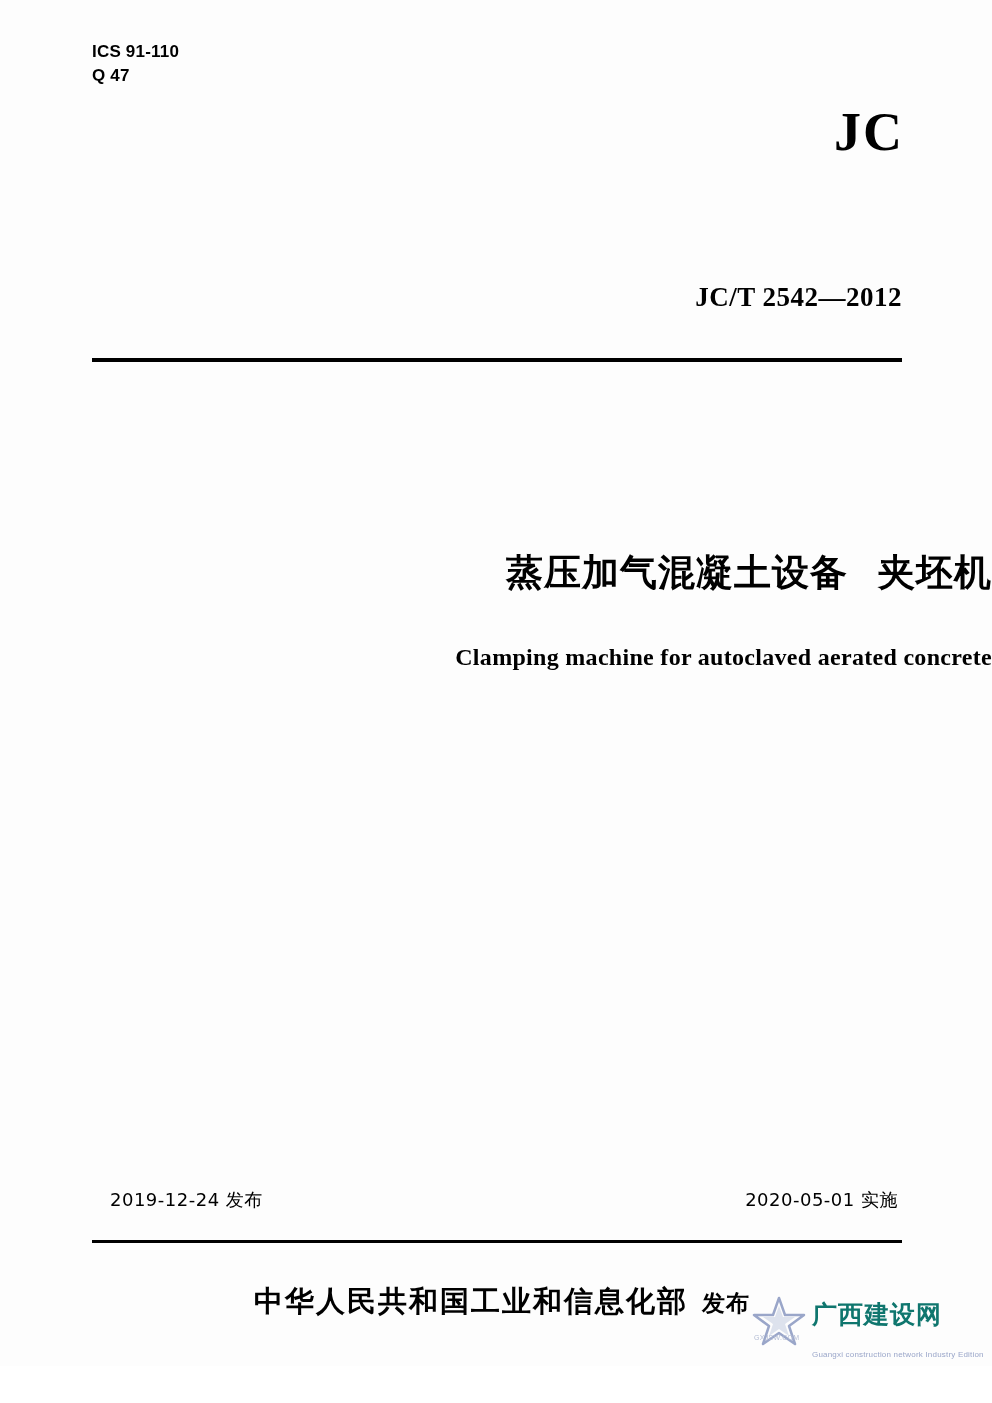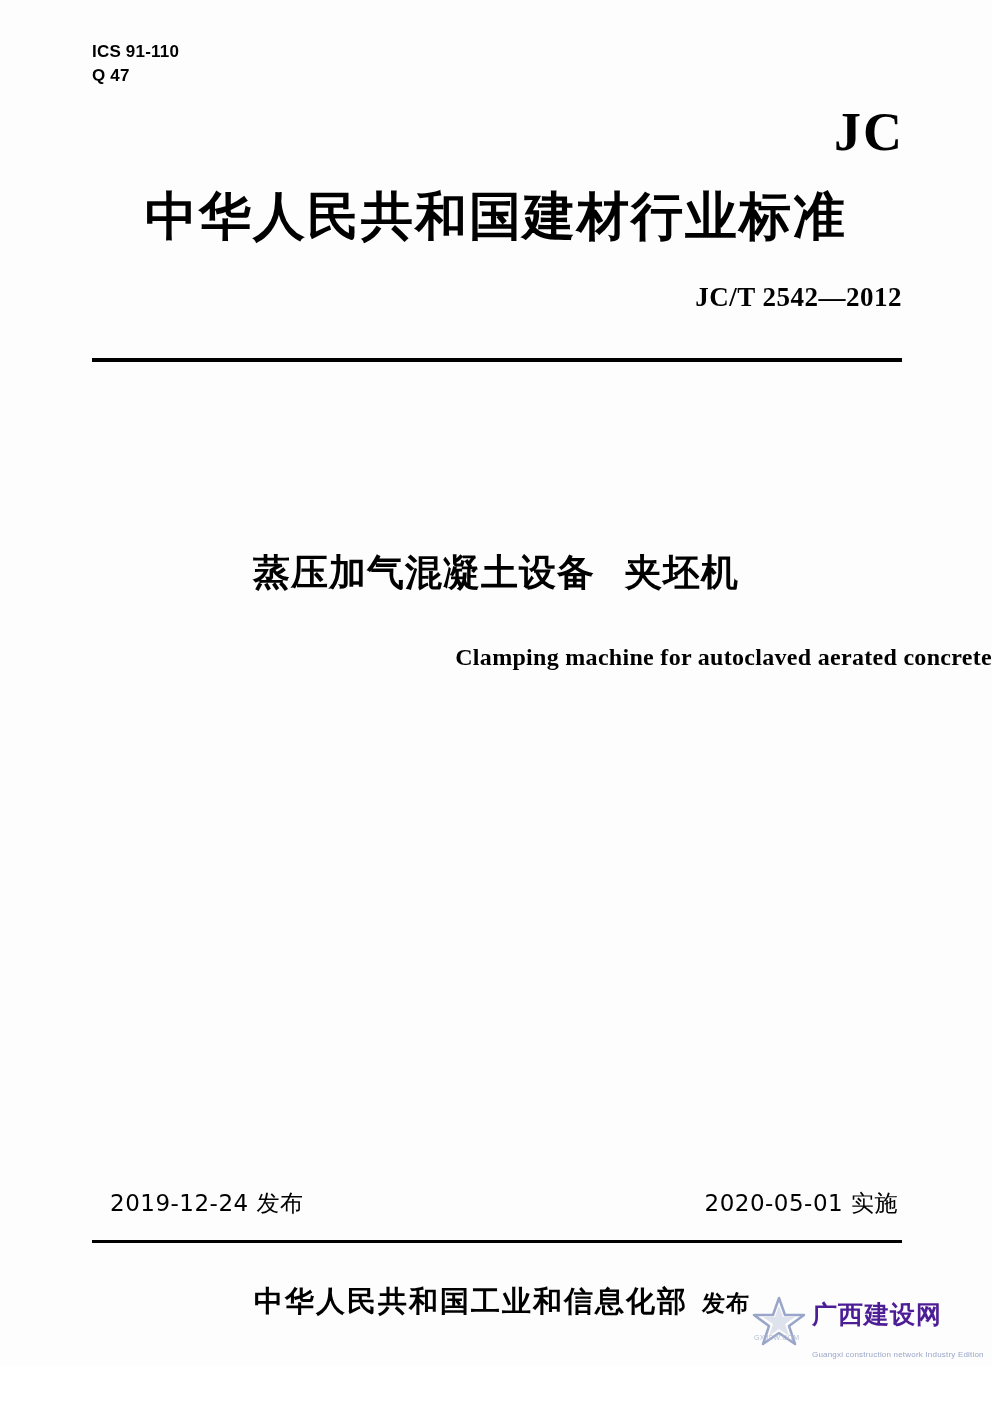--- a/index.html
+++ b/index.html
@@ -82,21 +82,21 @@
     top: 358px;
     height: 4px;
     background: #000;
   }
 
   
   .doc-title-cn {
     position: absolute;
     left: 0; right: 0;
     top: 548px;
-    text-align: center;
+    text-align: right;
     font-family: "DejaVu Sans", sans-serif;
     font-weight: bold;
     font-size: 37px;
     letter-spacing: 1px;
   }
   .doc-title-cn .gap { display: inline-block; width: 30px; }
 
   
   .doc-title-en {
     position: absolute;
@@ -114,21 +114,21 @@
     position: absolute;
     left: 92px;
     right: 90px;
     top: 1188px;
     height: 32px;
   }
   .date-left, .date-right {
     position: absolute;
     top: 0;
     font-family: "DejaVu Sans", sans-serif;
-    font-size: 23px;
+    font-size: 18px;
     letter-spacing: 0.5px;
     white-space: nowrap;
   }
   .date-left { left: 18px; }
   .date-right { right: 4px; }
 
   .hr-bottom {
     position: absolute;
     left: 92px;
     right: 90px;
@@ -171,21 +171,21 @@
     height: 52px;
     color: #9aa6c9;
   }
   .wm-text {
     position: absolute;
     left: 66px;
     top: 8px;
     font-family: "DejaVu Sans", sans-serif;
     font-weight: bold;
     font-size: 25px;
-    color: #4c1d95;
+    color: #0f766e;
     letter-spacing: 1px;
     white-space: nowrap;
   }
   .wm-sub {
     position: absolute;
     left: 66px;
     top: 40px;
     font-family: "Liberation Sans", sans-serif;
     font-size: 8px;
     color: #9aa6c9;
@@ -209,21 +209,20 @@
 
 <div class="page">
 
   <div class="ics-block">
     <div class="ics-line">ICS 91-110</div>
     <div class="ics-line">Q 47</div>
   </div>
 
   <div class="jc-logo">JC</div>
 
-  <div class="national-title">中华人民共和国建材行业标准</div>
 
   <div class="std-number">JC/T 2542—2012</div>
 
   <div class="hr-main"></div>
 
   <div class="doc-title-cn">
     <span>蒸压加气混凝土设备</span><span class="gap"></span><span>夹坯机</span>
   </div>
 
   <div class="doc-title-en">Clamping machine for autoclaved aerated concrete</div>

